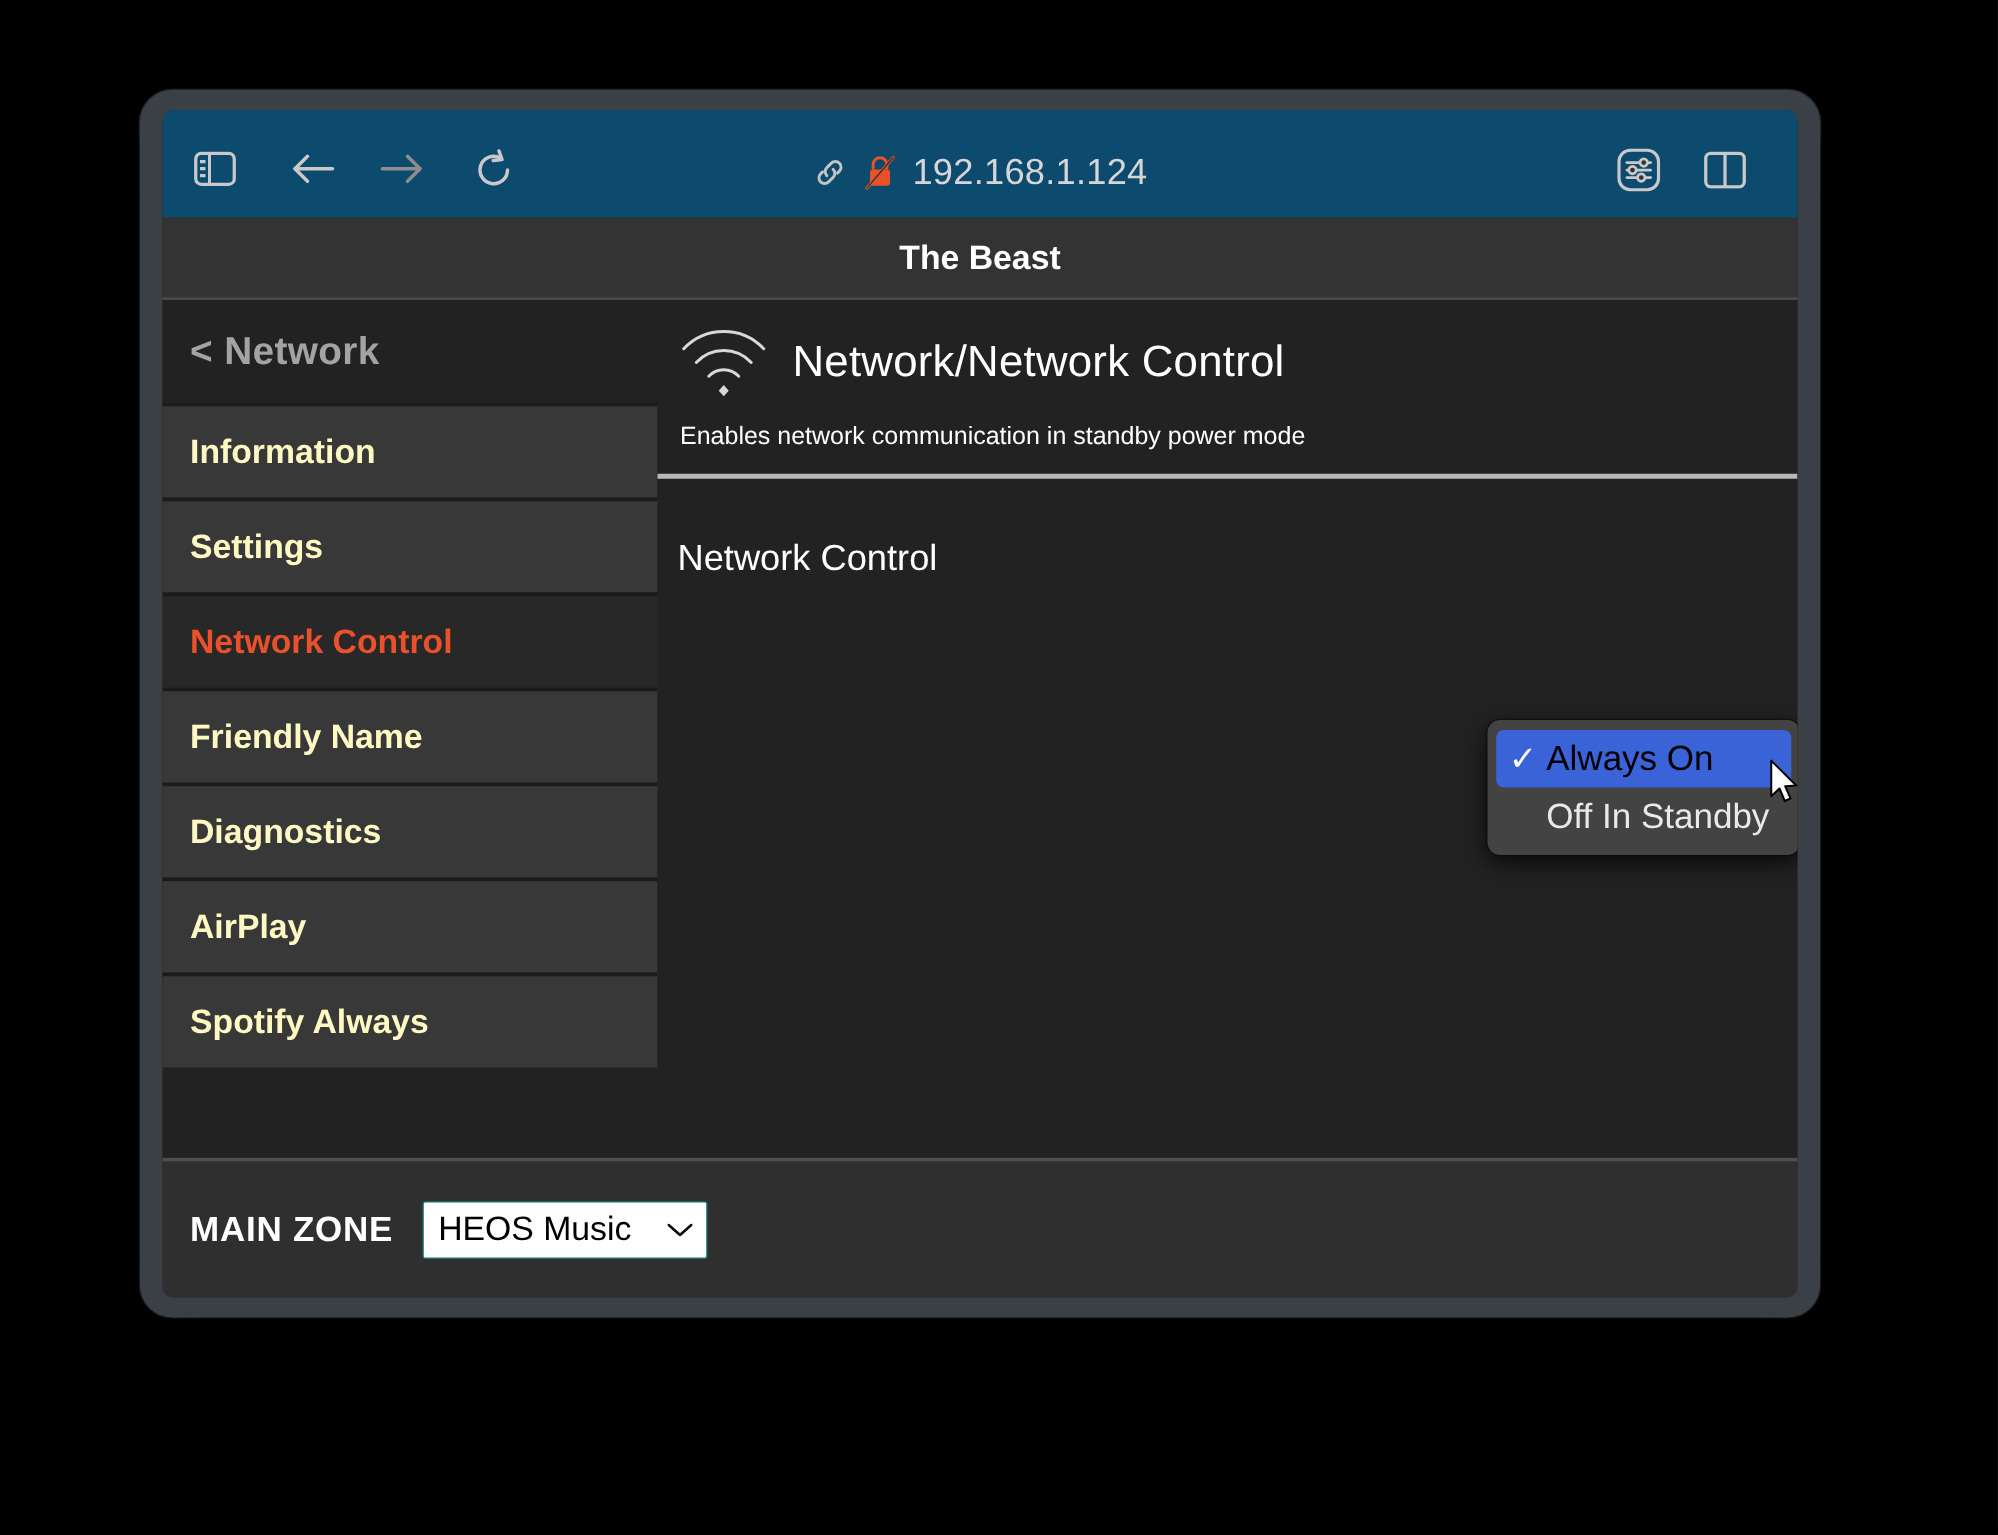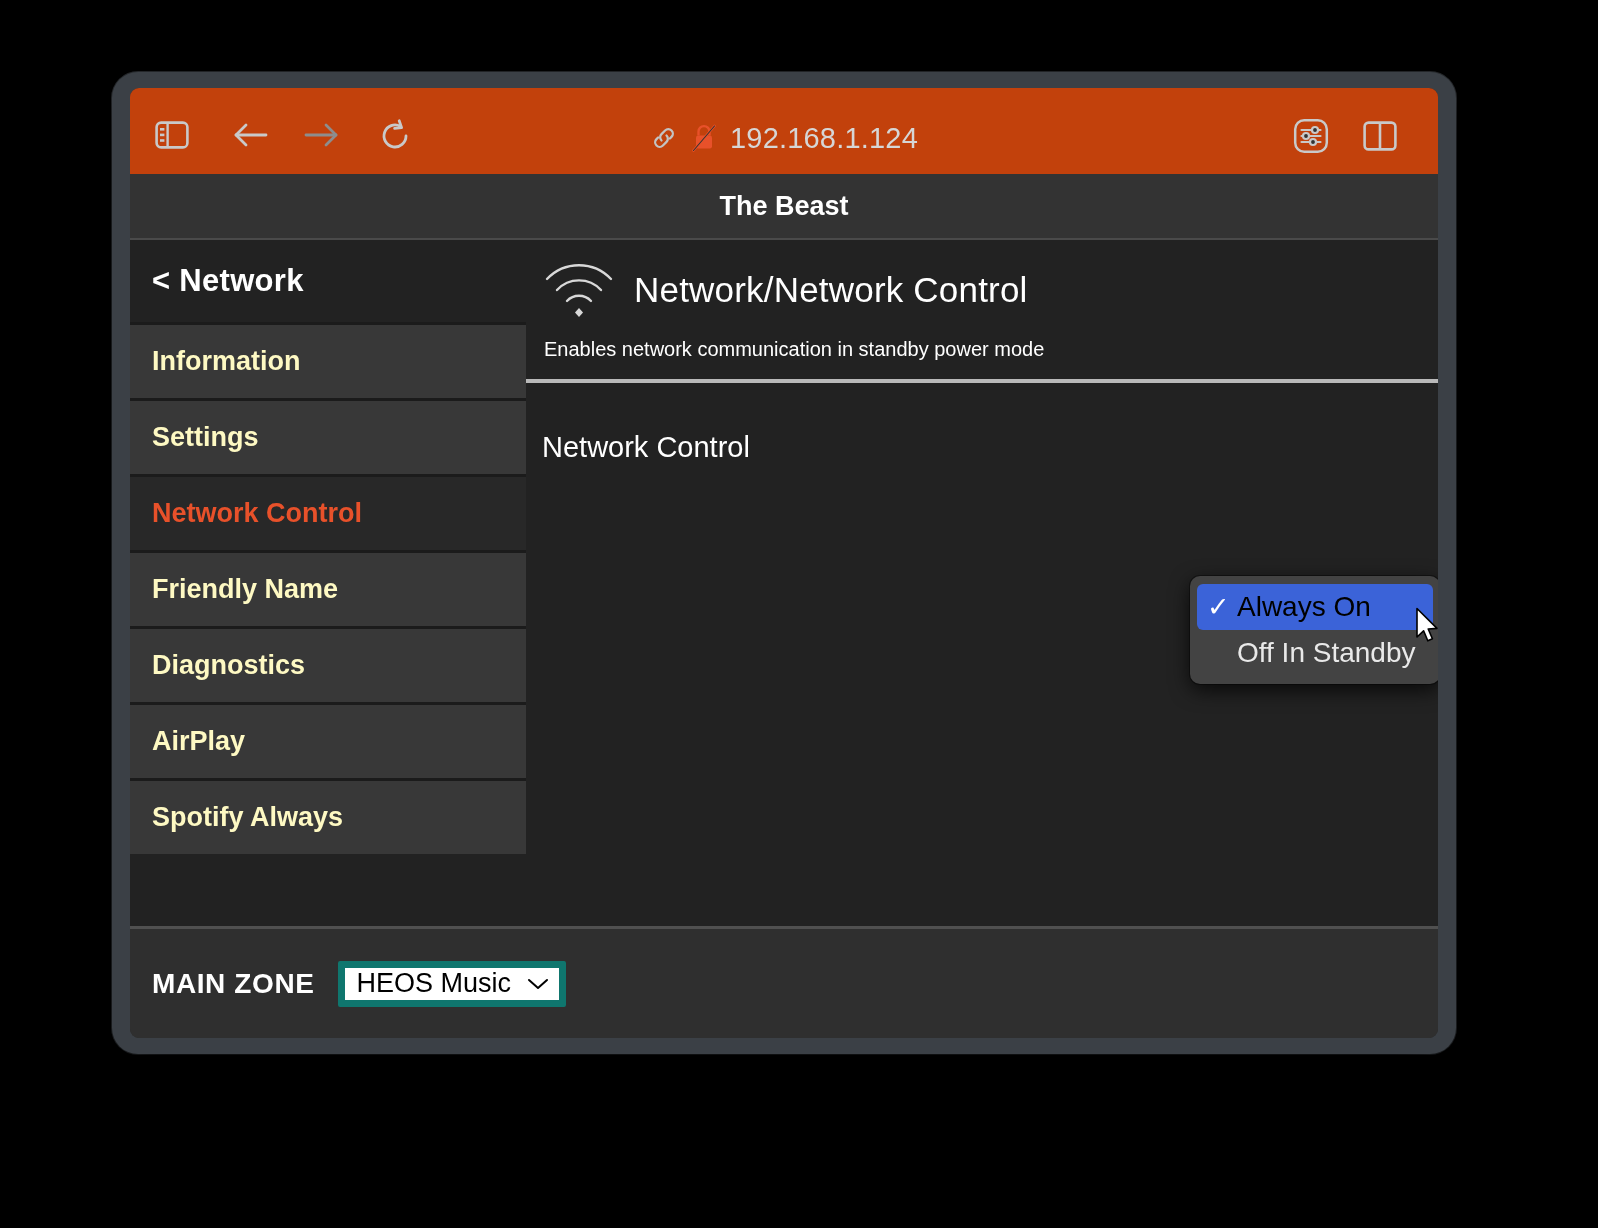--- a/index.html
+++ b/index.html
@@ -32,21 +32,21 @@
     height: 950px;
     background: #2c2c2c;
     border-radius: 9px;
     overflow: hidden;
   }
 
   
   #browser-toolbar {
     position: relative;
     height: 86px;
-    background: #c2410c;
+    background: #0c4a6e;
   }
 
   .tb-icon {
     position: absolute;
     top: 34px;
     color: #c8c8c8;
     cursor: default;
     display: flex;
     align-items: center;
     justify-content: center;
@@ -106,21 +106,21 @@
     background: #222222;
   }
   #sidebar-header {
     height: 82px;
     background: #222222;
     display: flex;
     align-items: center;
     padding-left: 22px;
   }
   #sidebar-header-label {
-    color: #ffffff;
+    color: #a3a3a3;
     font-size: 31px;
     font-weight: bold;
     letter-spacing: 0.3px;
   }
   .sidebar-item {
     height: 76px;
     background: #383838;
     border-top: 3px solid #1b1b1b;
     display: flex;
     align-items: center;
@@ -244,21 +244,21 @@
   #zone-label {
     color: #ffffff;
     font-size: 28px;
     font-weight: bold;
     letter-spacing: 0.6px;
   }
   #zone-select {
     width: 228px;
     height: 46px;
     background: #ffffff;
-    border: 7px solid #0f766e;
+    border: 1px solid #0f766e;
     border-radius: 2px;
     display: flex;
     align-items: center;
     justify-content: space-between;
     padding: 0 10px 0 12px;
     cursor: default;
   }
   #zone-select-value {
     color: #000000;
     font-size: 27px;

